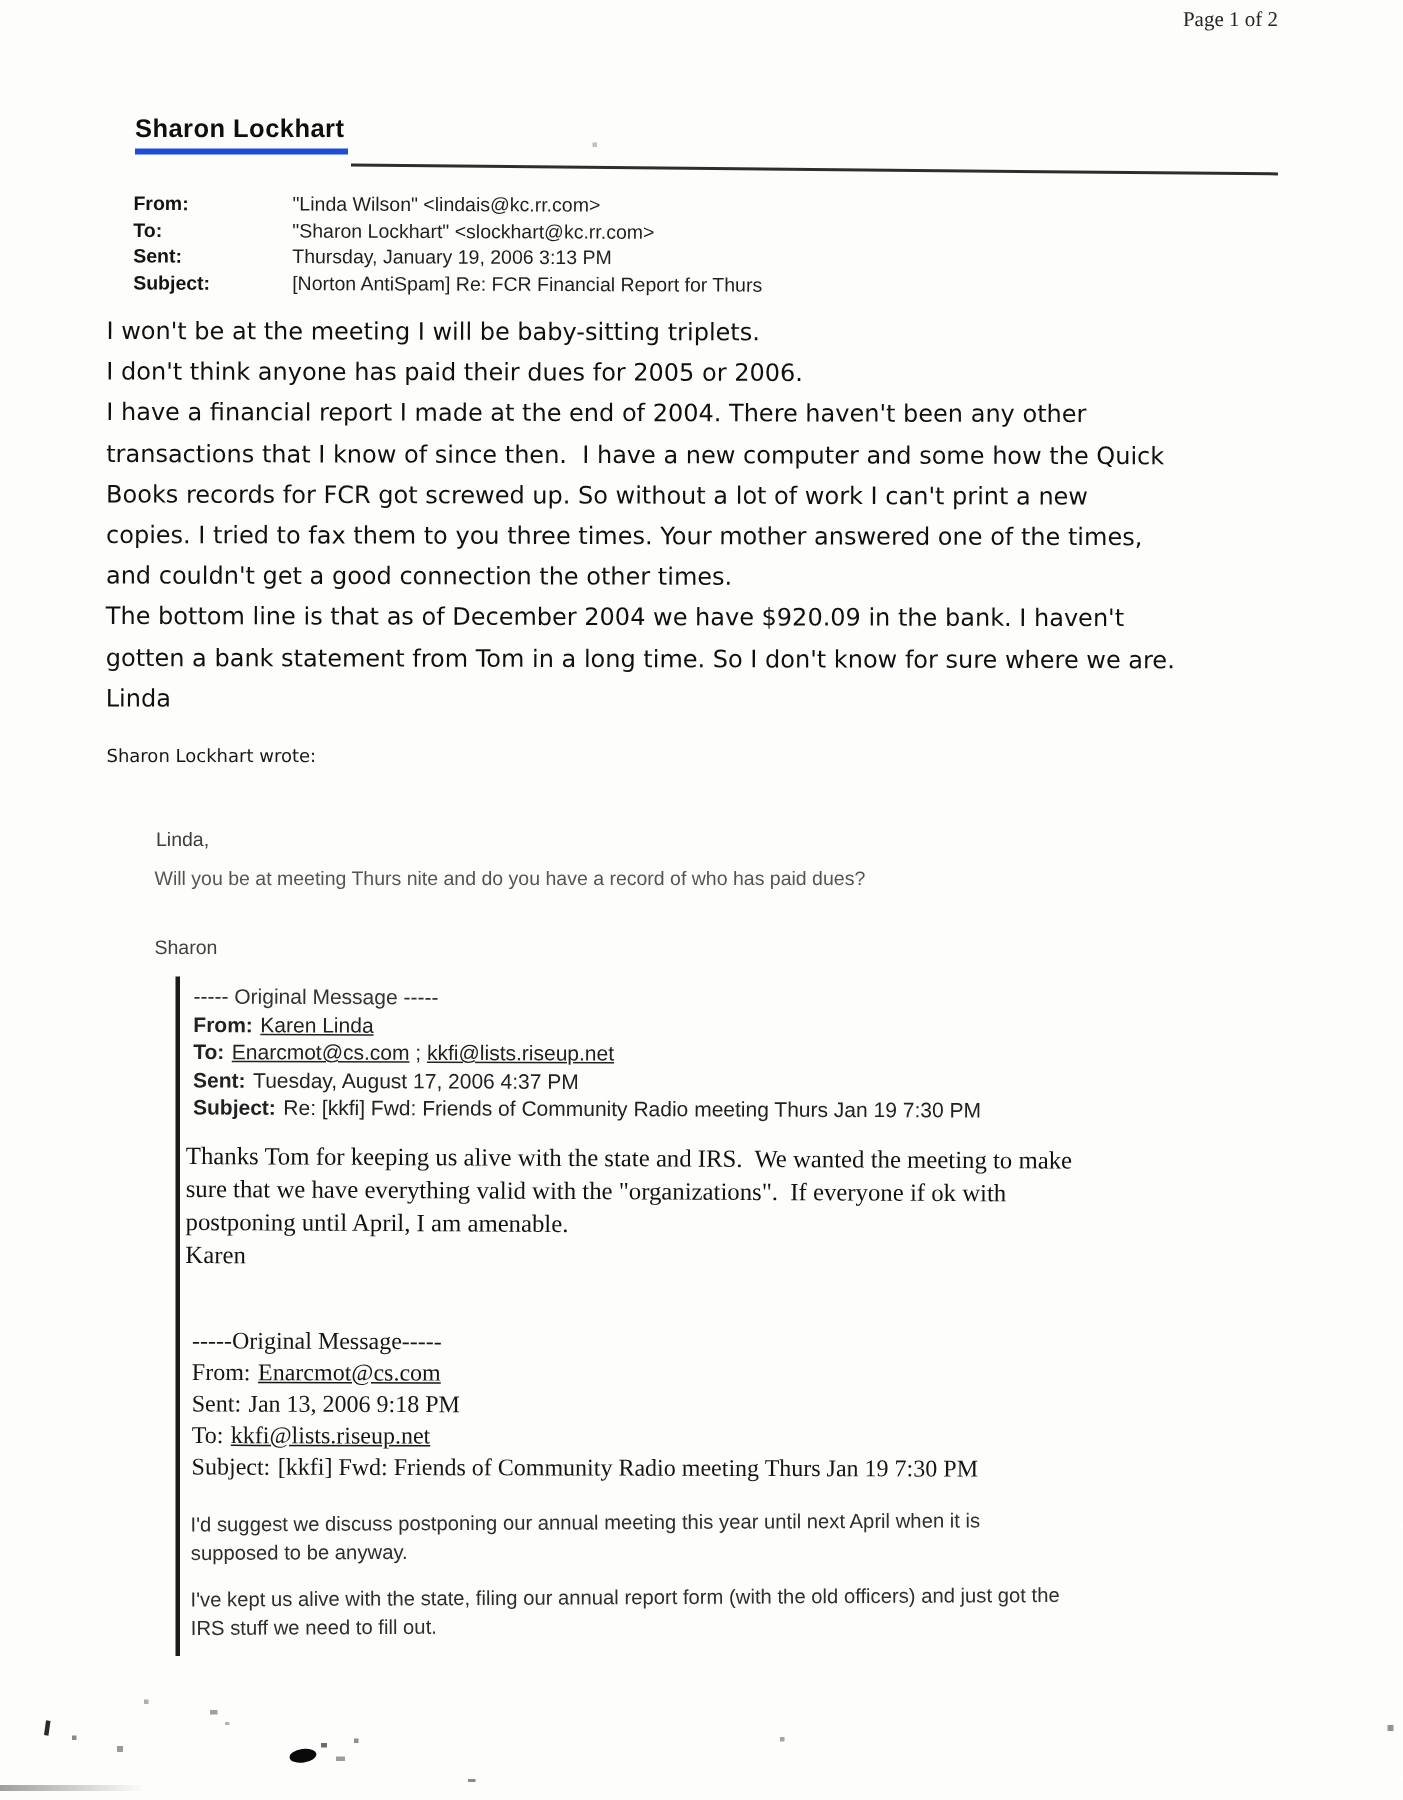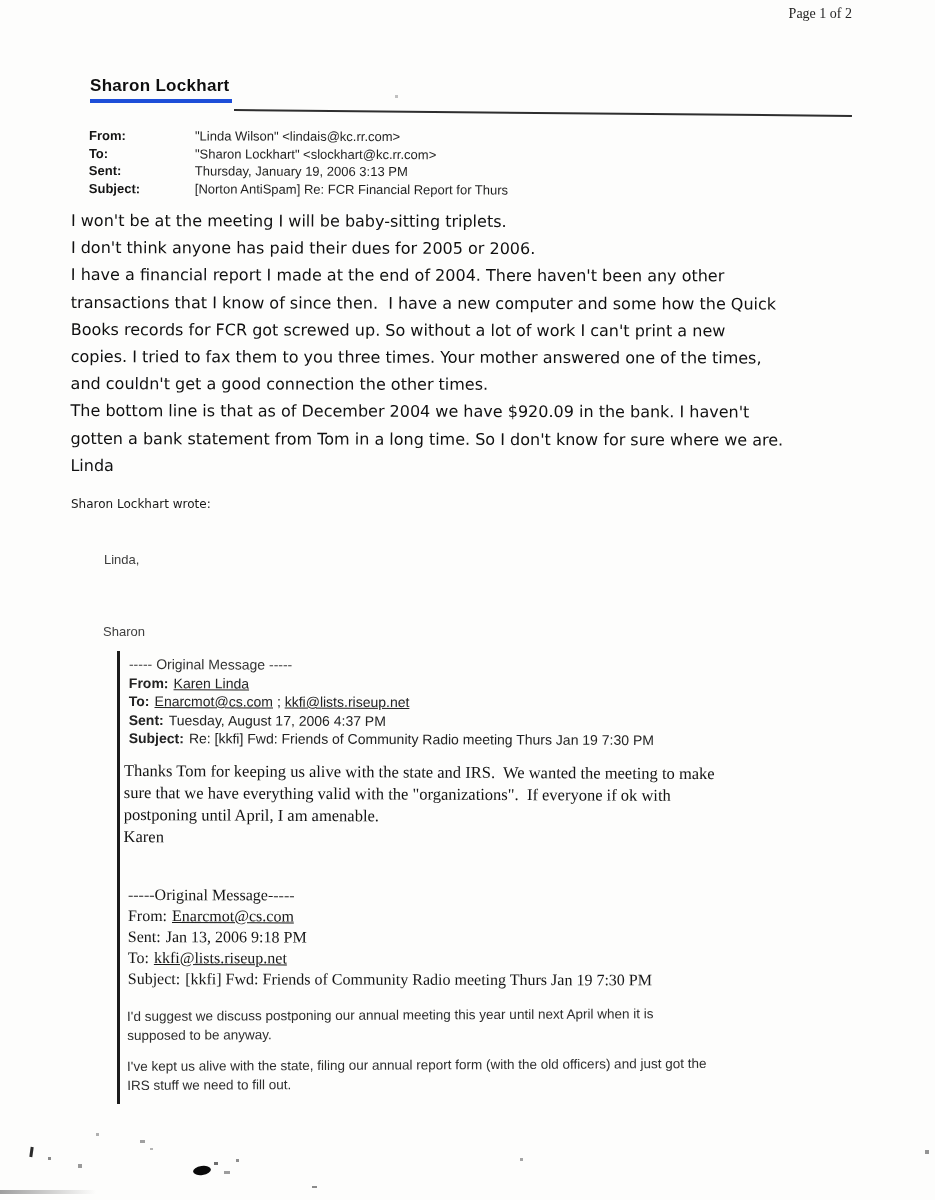--- a/index.html
+++ b/index.html
@@ -140,20 +140,21 @@
 transactions that I know of since then.  I have a new computer and some how the Quick
 Books records for FCR got screwed up. So without a lot of work I can't print a new
 copies. I tried to fax them to you three times. Your mother answered one of the times,
 and couldn't get a good connection the other times.
 The bottom line is that as of December 2004 we have $920.09 in the bank. I haven't
 gotten a bank statement from Tom in a long time. So I don't know for sure where we are.
 Linda</div>
 
   <div class="abs comic wrote-line">Sharon Lockhart wrote:</div>
   <div class="abs sans q-greeting">Linda,</div>
+  <div class="abs sans q-question">Will you be at meeting Thurs nite and do you have a record of who has paid dues?</div>
   <div class="abs sans q-signature">Sharon</div>
 
   <div class="abs quote-bar"></div>
 
   <div class="abs sans om1">
     <div style="color:#333;">----- Original Message -----</div>
     <div>
       <span class="lbl">From:</span><span class="u">Karen Linda</span>
     </div>
     <div>

